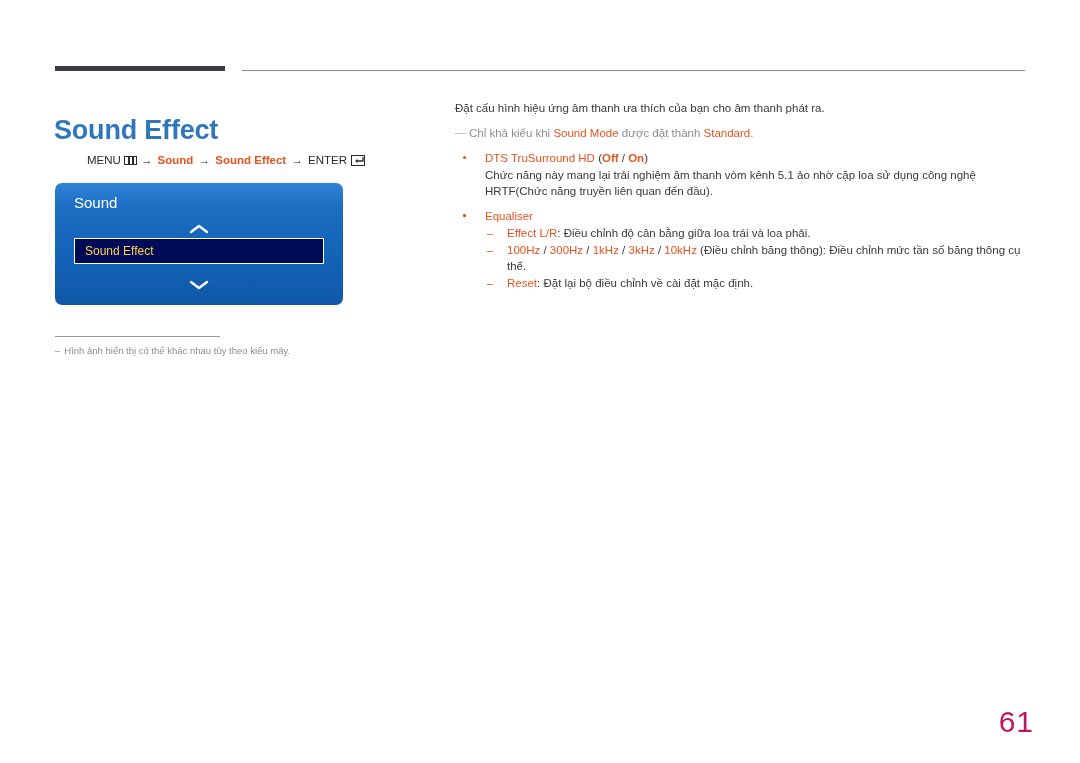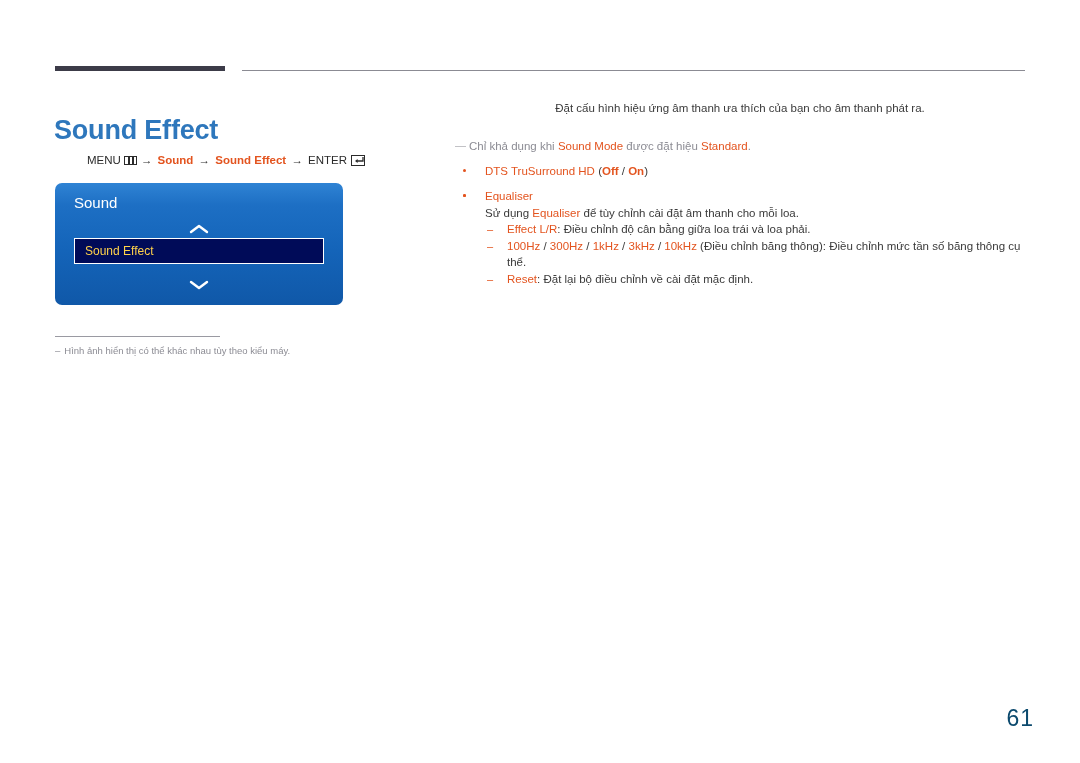--- a/index.html
+++ b/index.html
@@ -177,23 +177,22 @@
   #right-col {
     position: absolute;
     left: 455px;
     top: 100px;
     width: 570px;
     font-size: 11.5px;
     line-height: 16px;
     color: #3a3a3a;
   }
   #right-col .intro {
-    margin: 0 0 22px 0;
+    margin: 0 0 9px 0;
     color: #3a3a3a;
-    text-align: center;
   }
   #right-col .note {
     position: relative;
     margin: 0 0 9px 0;
     padding-left: 14px;
     color: #8c8c94;
   }
   #right-col .note .emdash {
     position: absolute;
     left: 0;
@@ -243,22 +242,22 @@
     top: 0;
     color: #e3541f;
     font-size: 11px;
   }
 
   
   #page-number {
     position: absolute;
     right: 46px;
     top: 705px;
-    font-size: 23px;
-    color: #0c4a6e;
+    font-size: 30px;
+    color: #be185d;
     letter-spacing: 1px;
   }
 </style>
 </head>
 <body>
 
 <div id="top-rules">
   <div class="rule-thick"></div>
   <div class="rule-thin"></div>
 </div>
@@ -297,36 +296,36 @@
 <div id="left-note-rule"></div>
 <div id="left-note">
   <span class="dash">–</span><span>Hình ảnh hiển thị có thể khác nhau tùy theo kiểu máy.</span>
 </div>
 
 <div id="right-col">
 
   <p class="intro">Đặt cấu hình hiệu ứng âm thanh ưa thích của bạn cho âm thanh phát ra.</p>
 
   <p class="note">
-    <span class="emdash">—</span><span>Chỉ khả dụng khi </span><span class="kw">Sound Mode</span><span> được đặt hiệu </span><span class="kw">Standard</span><span>.</span>
+    <span class="emdash">—</span><span>Chỉ khả kiểu khi </span><span class="kw">Sound Mode</span><span> được đặt thành </span><span class="kw">Standard</span><span>.</span>
   </p>
 
   <div class="bullet">
     <span class="dot"></span>
     <span class="b-head"><span class="kw">DTS TruSurround HD</span><span> (</span><span class="kw-plain">Off</span><span> / </span><span class="kw-plain">On</span><span>)</span></span>
+    <span class="b-body">Chức năng này mang lại trải nghiệm âm thanh vòm kênh 5.1 ảo nhờ cặp loa sử dụng công nghệ HRTF(Chức năng truyền liên quan đến đầu).</span>
   </div>
 
   <div class="bullet">
     <span class="dot"></span>
   </div>
 
   <div class="bullet">
     <span class="dot"></span>
     <span class="b-head"><span class="kw">Equaliser</span></span>
-    <span class="b-body"><span>Sử dụng </span><span class="kw">Equaliser</span><span> để tùy chỉnh cài đặt âm thanh cho mỗi loa.</span></span>
 
     <ul class="sublist">
       <li class="subitem">
         <span class="sdash">–</span><span class="kw">Effect L/R</span><span>: Điều chỉnh độ cân bằng giữa loa trái và loa phải.</span>
       </li>
       <li class="subitem">
         <span class="sdash">–</span><span id="freq-slot"><span class="kw">100Hz</span><span> / </span><span class="kw">300Hz</span><span> / </span><span class="kw">1kHz</span><span> / </span><span class="kw">3kHz</span><span> / </span><span class="kw">10kHz</span></span><span> (Điều chỉnh băng thông): Điều chỉnh mức tần số băng thông cụ thể.</span>
       </li>
       <li class="subitem">
         <span class="sdash">–</span><span class="kw">Reset</span><span>: Đặt lại bộ điều chỉnh về cài đặt mặc định.</span>

